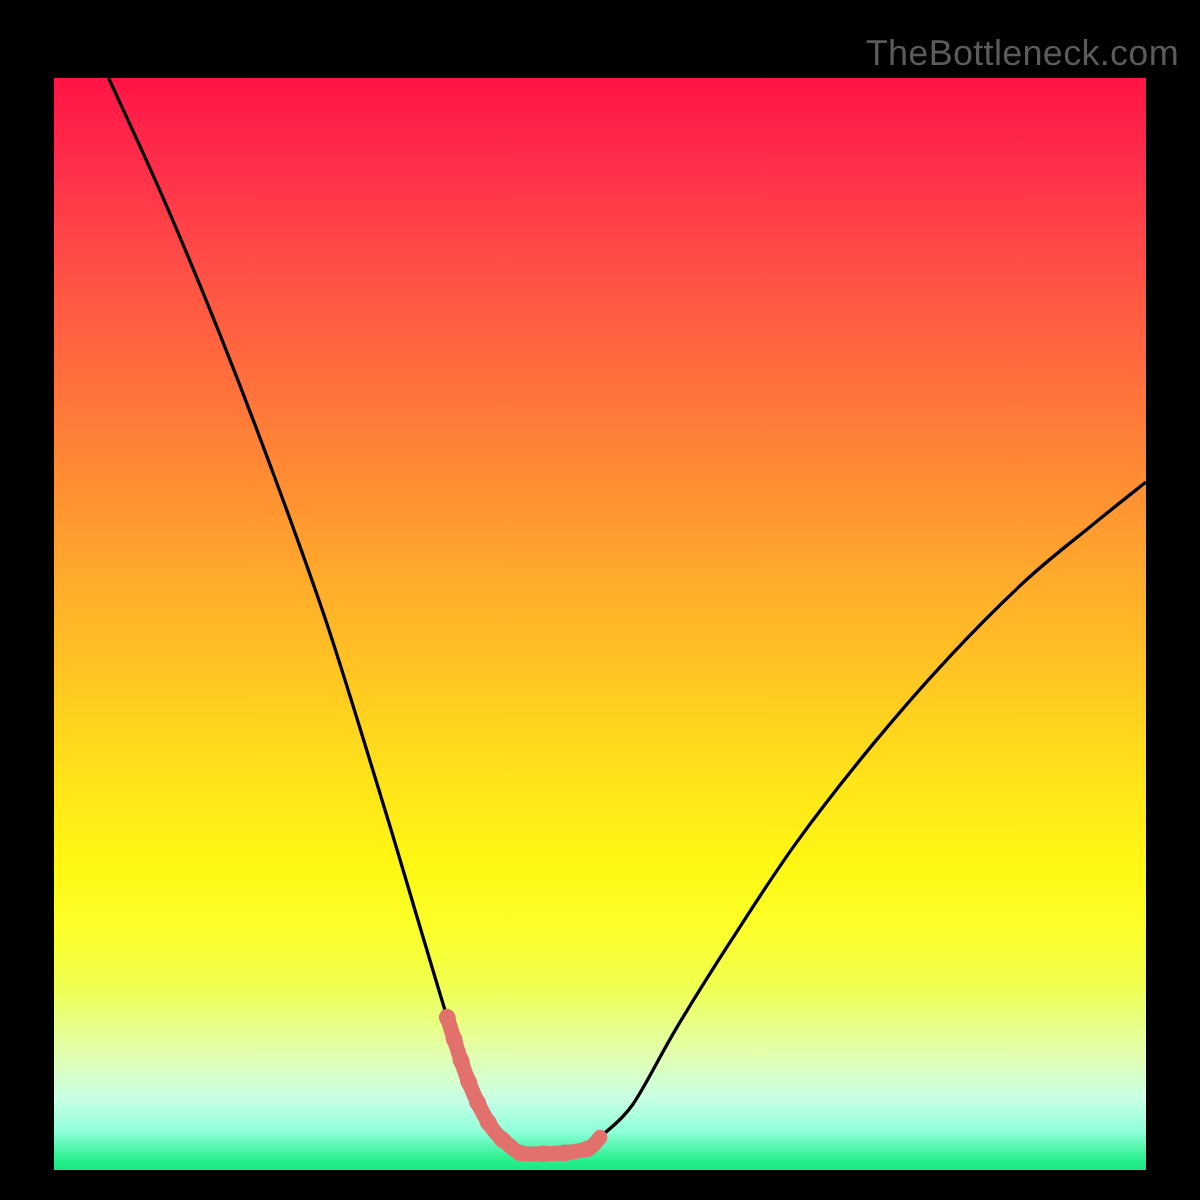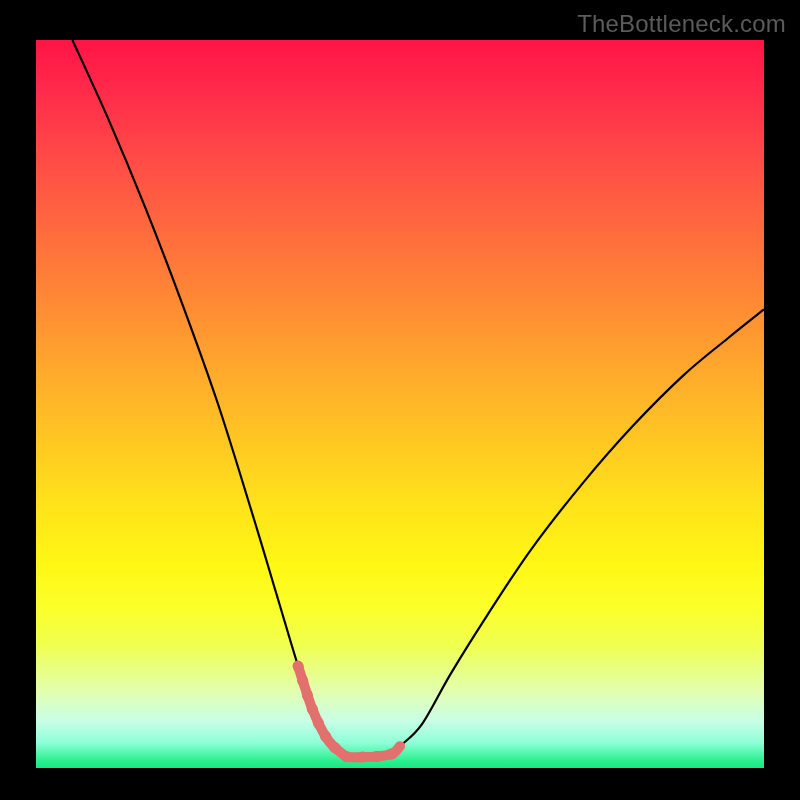--- a/index.html
+++ b/index.html
@@ -7,21 +7,21 @@
     padding: 0;
     width: 800px;
     height: 800px;
     background: #000;
     overflow: hidden;
     font-family: Arial, Helvetica, sans-serif;
   }
   .frame {
     position: absolute;
     left: 0;
-    top: 4px;
+    top: 16px;
     width: 800px;
     height: 744px;
     background: #000;
   }
   .plot {
     position: absolute;
     left: 36px;
     top: 36px;
     width: 728px;
     height: 728px;

